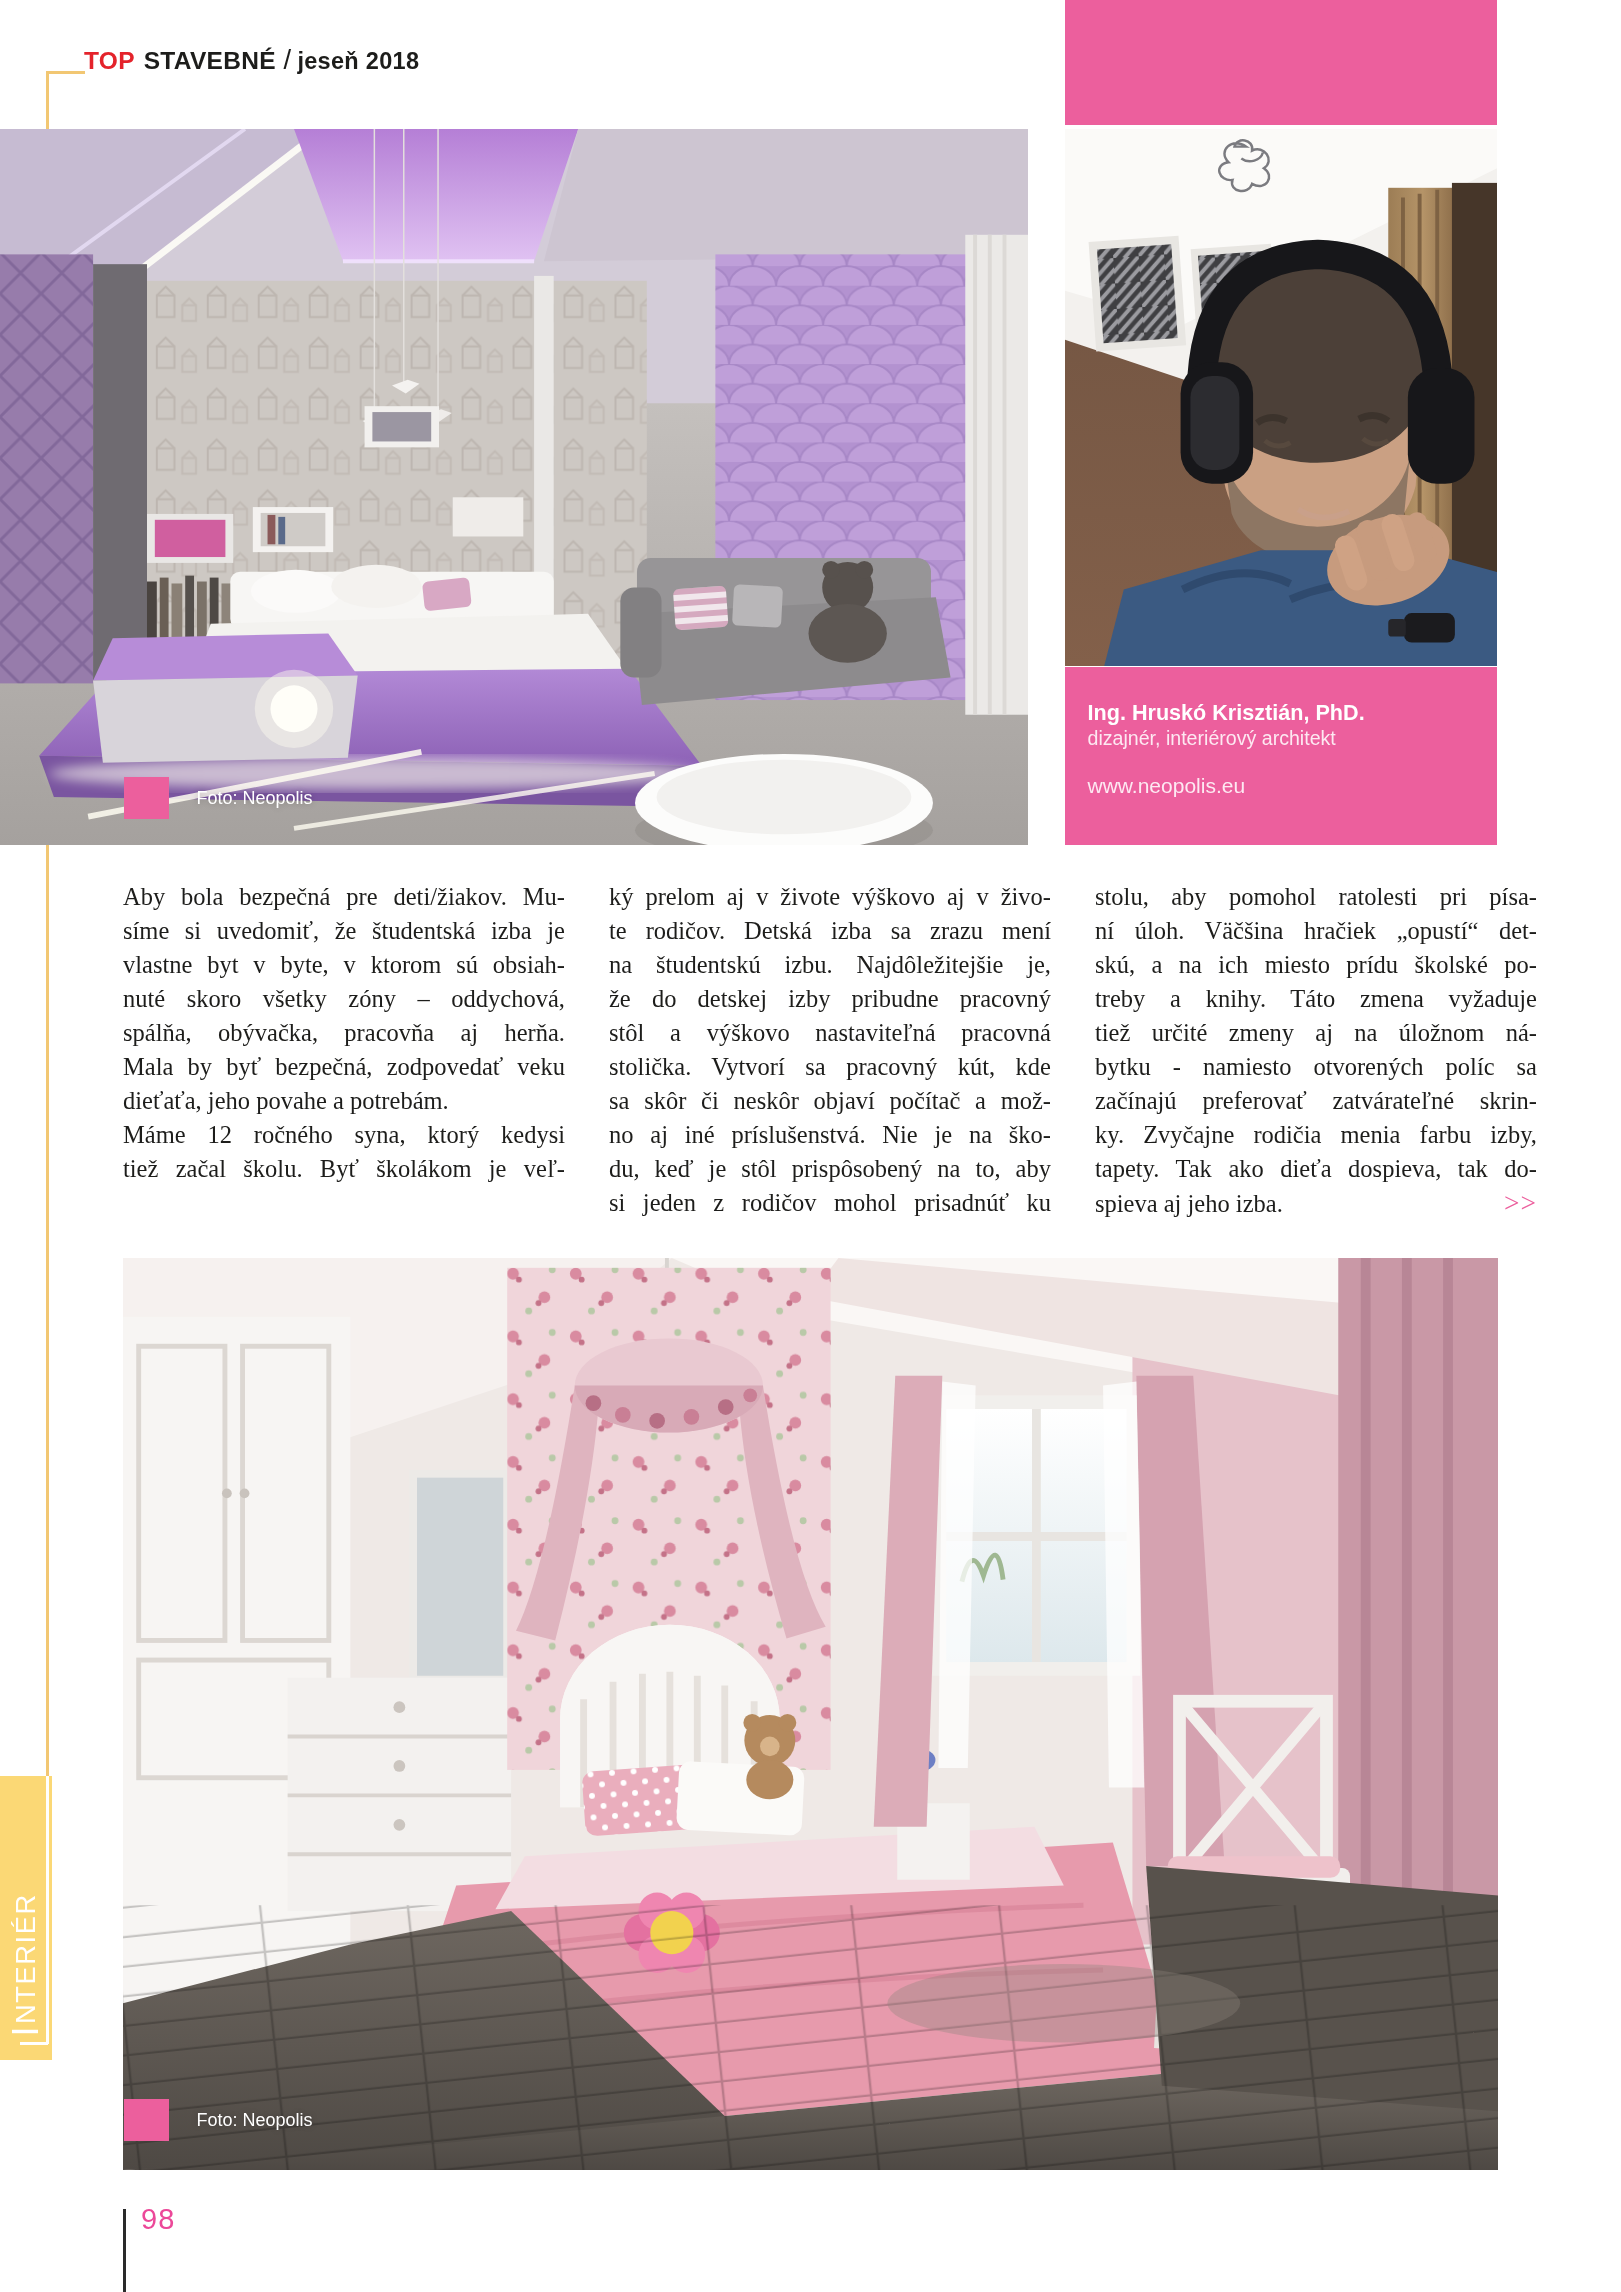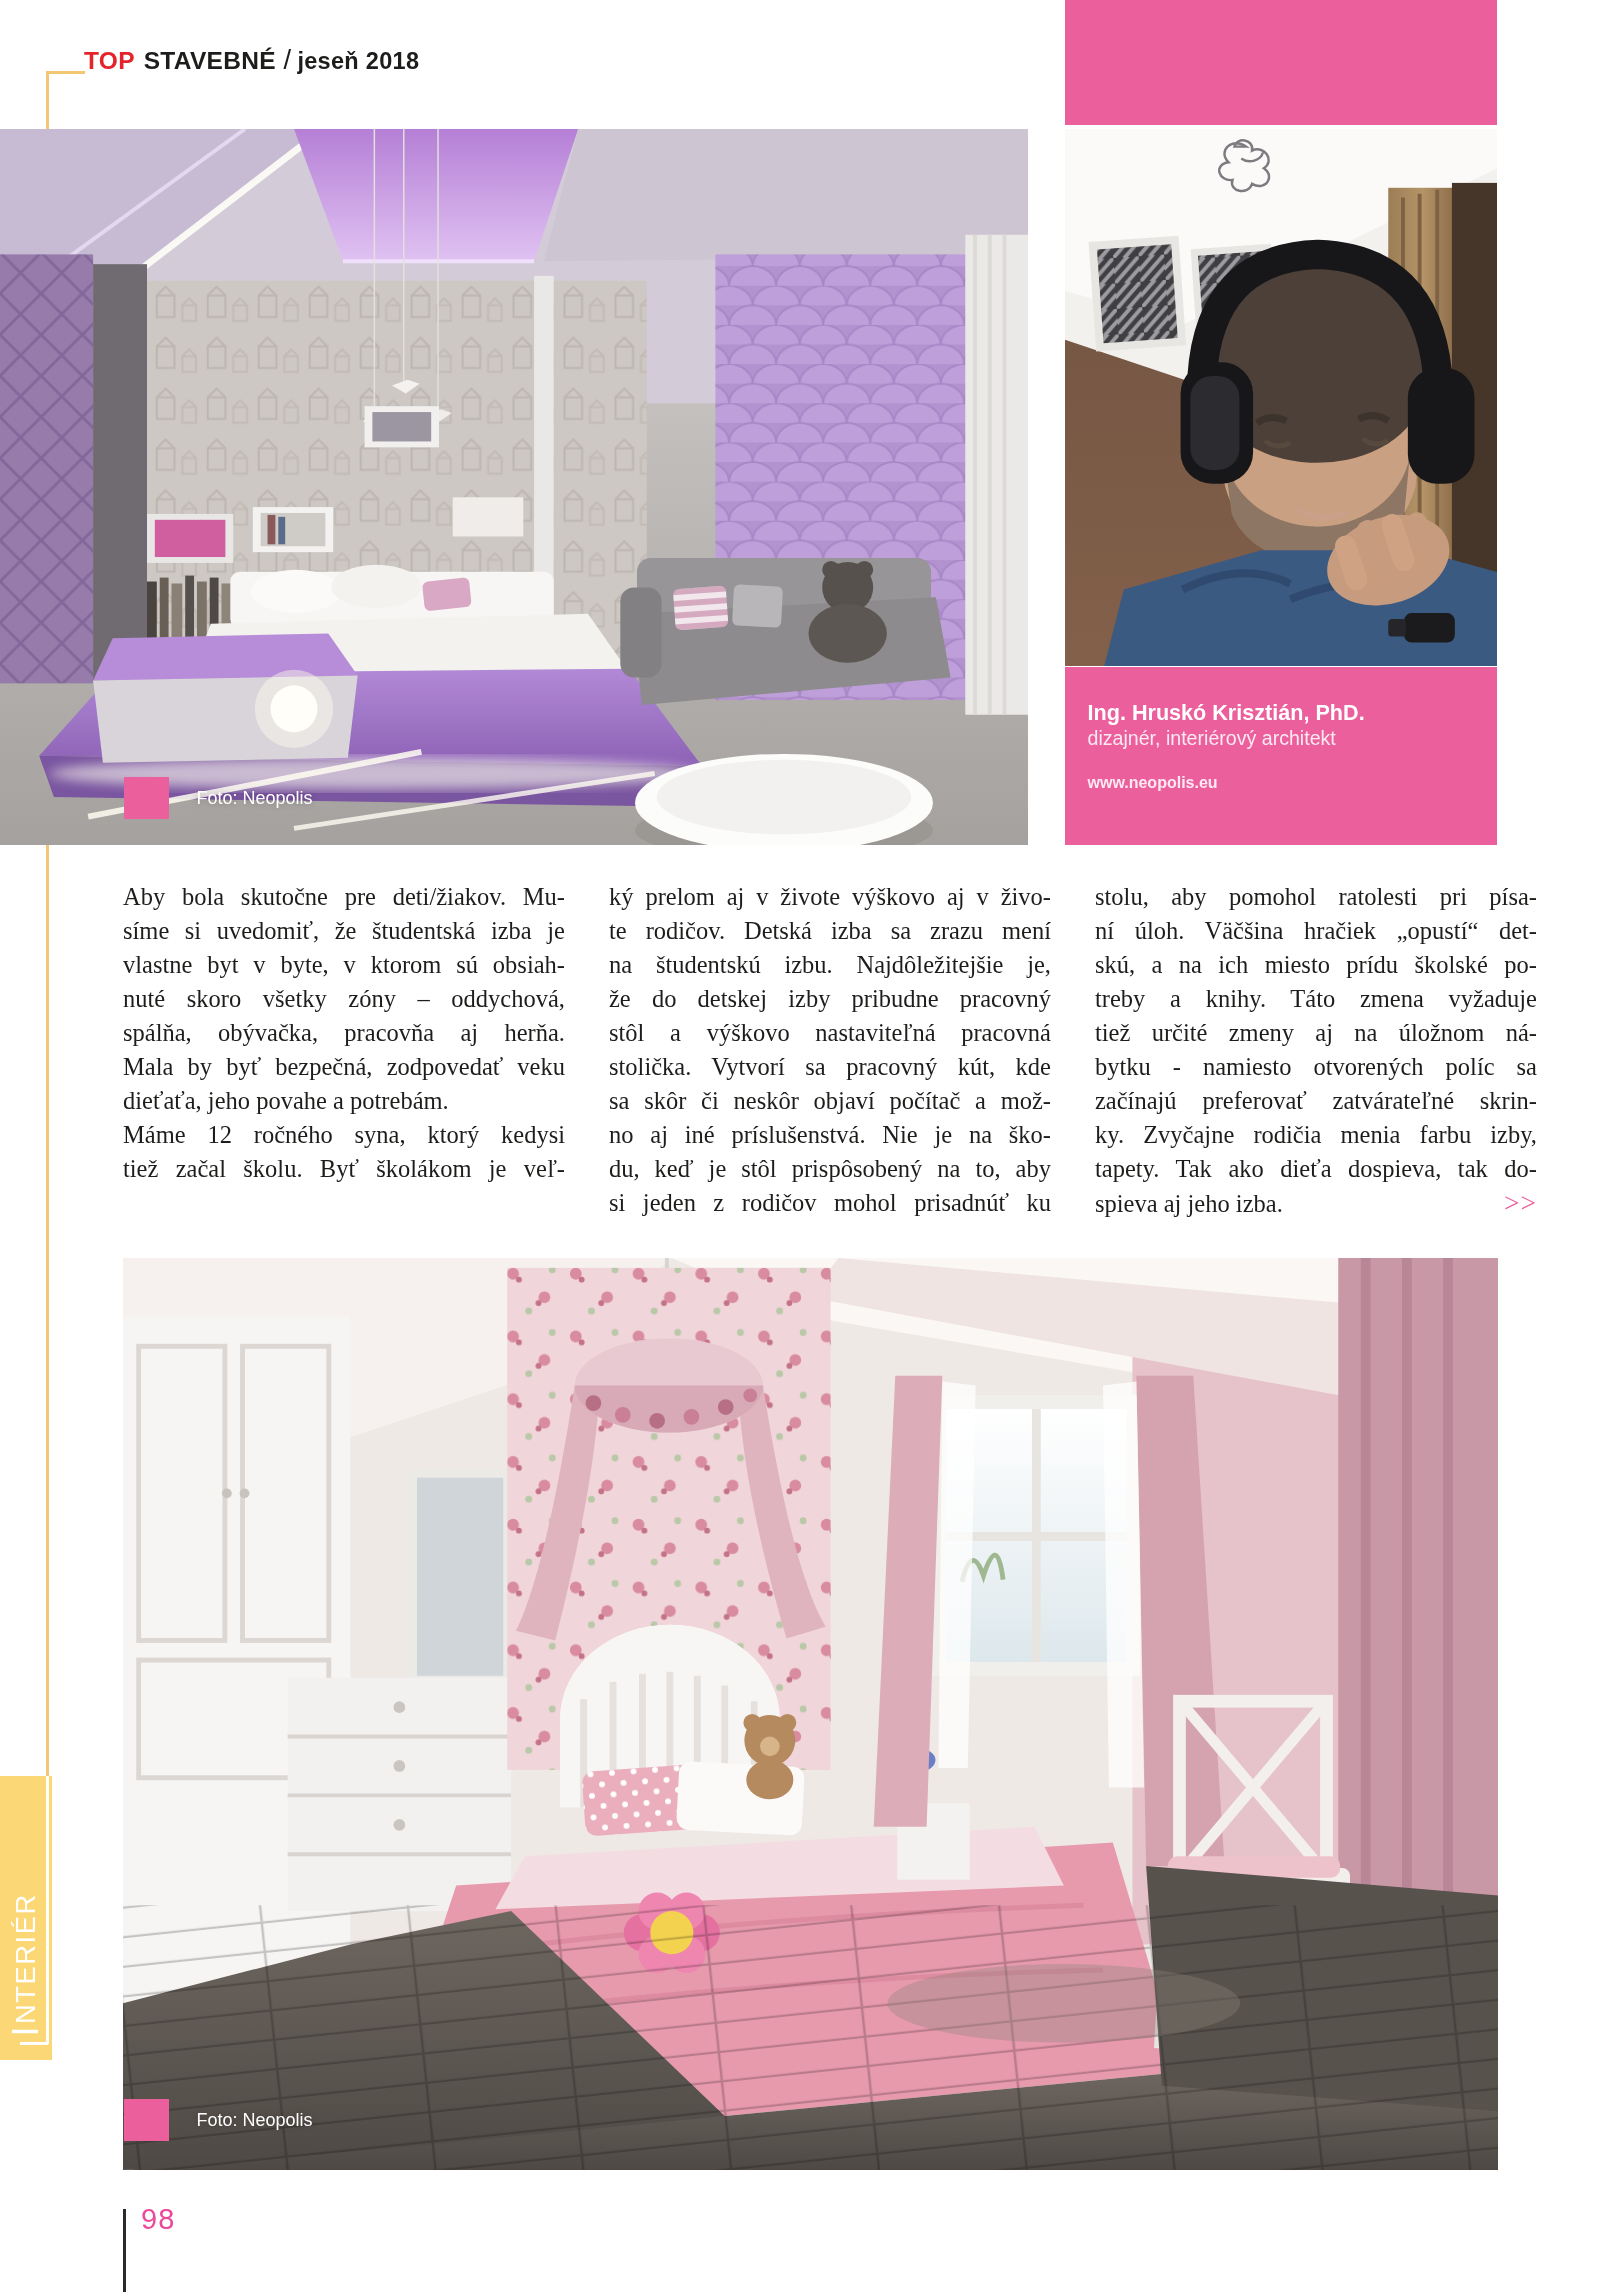--- a/index.html
+++ b/index.html
@@ -26,21 +26,21 @@
   .photo svg{display:block;width:100%;height:100%;}
   .photo-top{left:0;top:129px;width:1028px;height:716px;}
   .photo-man{left:1065px;top:129px;width:432px;height:537px;}
   .photo-bottom{left:123px;top:1258px;width:1375px;height:912px;}
 
   .pink-topbox{position:absolute;left:1065px;top:0;width:432px;height:125px;background:var(--pink);z-index:1;}
 
   .infobox{position:absolute;left:1065px;top:667px;width:432px;height:178px;background:var(--pink);z-index:1;color:#fff;padding:33px 19.6px 0 22.5px;}
   .infobox .name{font-weight:700;font-size:21.6px;line-height:25.5px;}
   .infobox .role{font-weight:400;font-size:19.6px;line-height:24.5px;color:#fde9f2;}
-  .infobox .site{font-weight:700;font-size:16px;margin-top:23.5px;color:#fde9f2;}
+  .infobox .site{font-weight:400;font-size:21px;margin-top:23.5px;color:#fde9f2;}
 
   .foto-caption{position:absolute;z-index:2;display:flex;align-items:center;}
   .foto-caption .sq{width:45px;height:42px;background:var(--pink);}
   .foto-caption .txt{color:#fff;font-size:18px;margin-left:27.4px;text-shadow:0 0 5.9px rgba(0,0,0,.25);}
   .cap-top{left:124px;top:777px;}
   .cap-bottom{left:124px;top:2099px;}
 
   
   .article{position:absolute;left:123px;top:880px;width:1415px;display:flex;gap:44px;z-index:1;
            font-family:"Liberation Serif",serif;color:var(--ink);font-size:24.5px;}
@@ -265,21 +265,21 @@
   </div>
 
   <div class="infobox">
     <div class="name">Ing. Hruskó Krisztián, PhD.</div>
     <div class="role">dizajnér, interiérový architekt</div>
     <div class="site">www.neopolis.eu</div>
   </div>
 
   <div class="article">
       <div class="col">
-        <div class="line j">Aby bola skutočne pre deti/žiakov. Mu-</div>
+        <div class="line j">Aby bola bezpečná pre deti/žiakov. Mu-</div>
         <div class="line j">síme si uvedomiť, že študentská izba je</div>
         <div class="line j">vlastne byt v byte, v ktorom sú obsiah-</div>
         <div class="line j">nuté skoro všetky zóny – oddychová,</div>
         <div class="line j">spálňa, obývačka, pracovňa aj herňa.</div>
         <div class="line j">Mala by byť bezpečná, zodpovedať veku</div>
         <div class="line">dieťaťa, jeho povahe a potrebám.</div>
         <div class="line j">Máme 12 ročného syna, ktorý kedysi</div>
         <div class="line j">tiež začal školu. Byť školákom je veľ-</div>
       </div>
       <div class="col">

